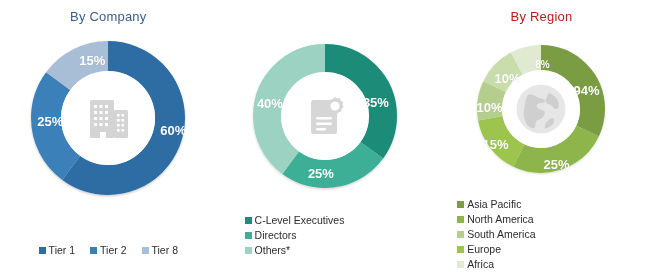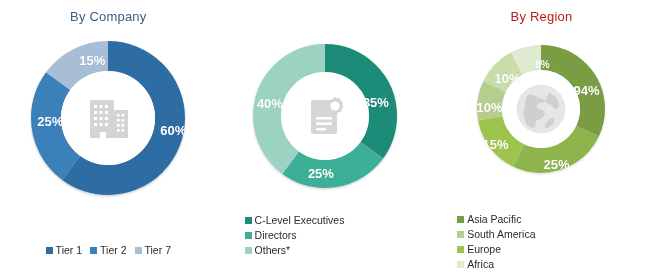--- a/index.html
+++ b/index.html
@@ -62,21 +62,21 @@
     transform:translate(-50%,-50%);
     text-shadow:0 0 1px rgba(0,0,0,.12);
   }
   .pct.sm{font-size:10px;}
 
   .legend{
     position:absolute;
     left:0;right:0;
   }
   .legend.row{
-    display:flex;justify-content:center;gap:8px;
+    display:flex;justify-content:center;gap:15px;
   }
   .legend.col{
     display:block;
   }
   .legend-item{
     display:flex;align-items:center;
     font-size:10.5px;
     color:#2b2b2b;
     line-height:13px;
     white-space:nowrap;
@@ -159,21 +159,21 @@
       <div class="legend-item">
         <span class="swatch" style="background:#2E6CA4"></span>
         <span>Tier 1</span>
       </div>
       <div class="legend-item">
         <span class="swatch" style="background:#3A80B8"></span>
         <span>Tier 2</span>
       </div>
       <div class="legend-item">
         <span class="swatch" style="background:#A8BDD6"></span>
-        <span>Tier 7</span>
+        <span>Tier 8</span>
       </div>
     </div>
   </div>
 
   <div class="panel p2">
 
     <div class="donut-wrap">
       <div class="donut" style="width:152px;height:152px;">
         <svg width="152" height="152" viewBox="0 0 152 152" aria-hidden="true">
           <defs>
@@ -272,20 +272,24 @@
         <div class="pct sm" style="left:68px;top:22px;">8%</div>
       </div>
     </div>
 
     <div class="legend col">
       <div class="legend-item">
         <span class="swatch" style="background:#7A9C43"></span>
         <span>Asia Pacific</span>
       </div>
       <div class="legend-item">
+        <span class="swatch" style="background:#8DB54C"></span>
+        <span>North America</span>
+      </div>
+      <div class="legend-item">
         <span class="swatch" style="background:#B5CE8E"></span>
         <span>South America</span>
       </div>
       <div class="legend-item">
         <span class="swatch" style="background:#9DC44D"></span>
         <span>Europe</span>
       </div>
       <div class="legend-item">
         <span class="swatch" style="background:#DFEAD1"></span>
         <span>Africa</span>

